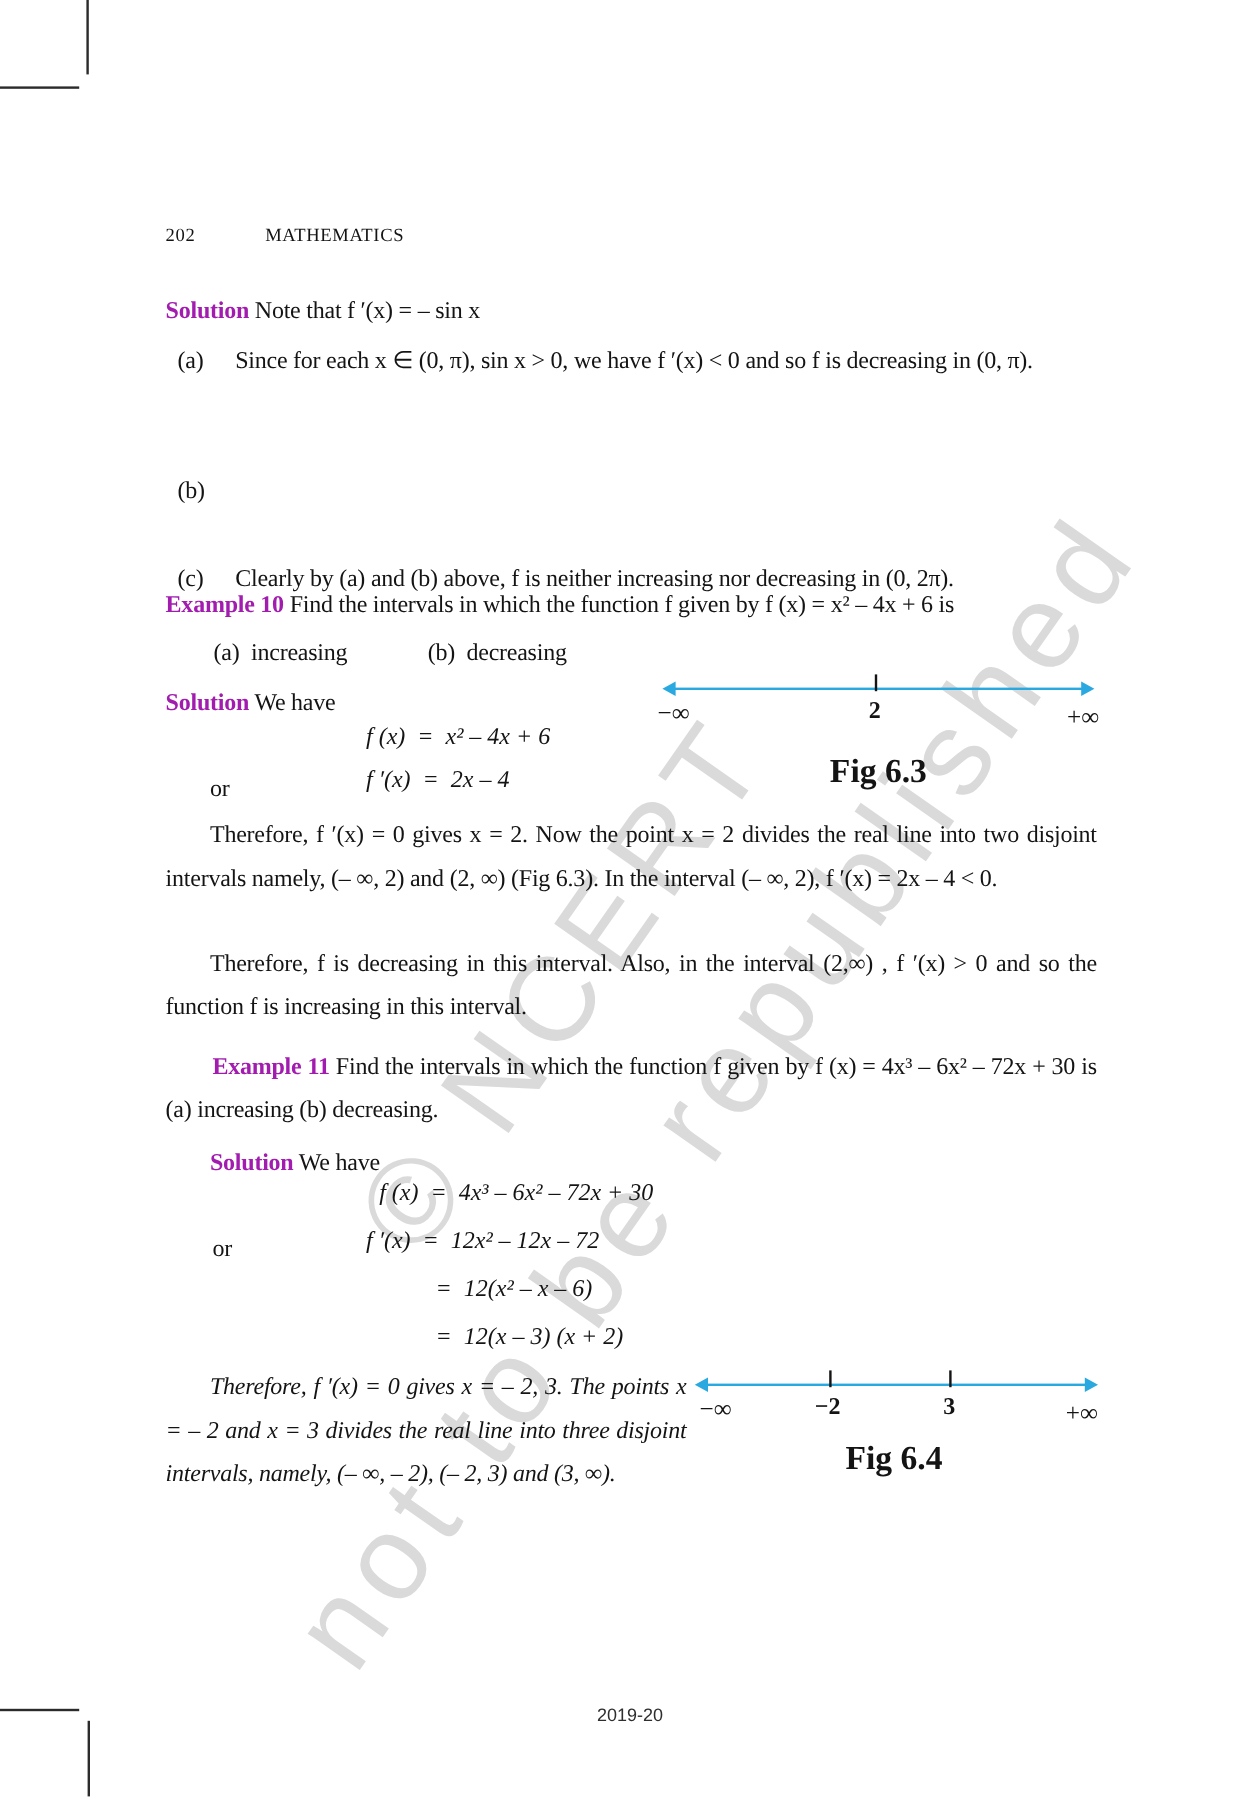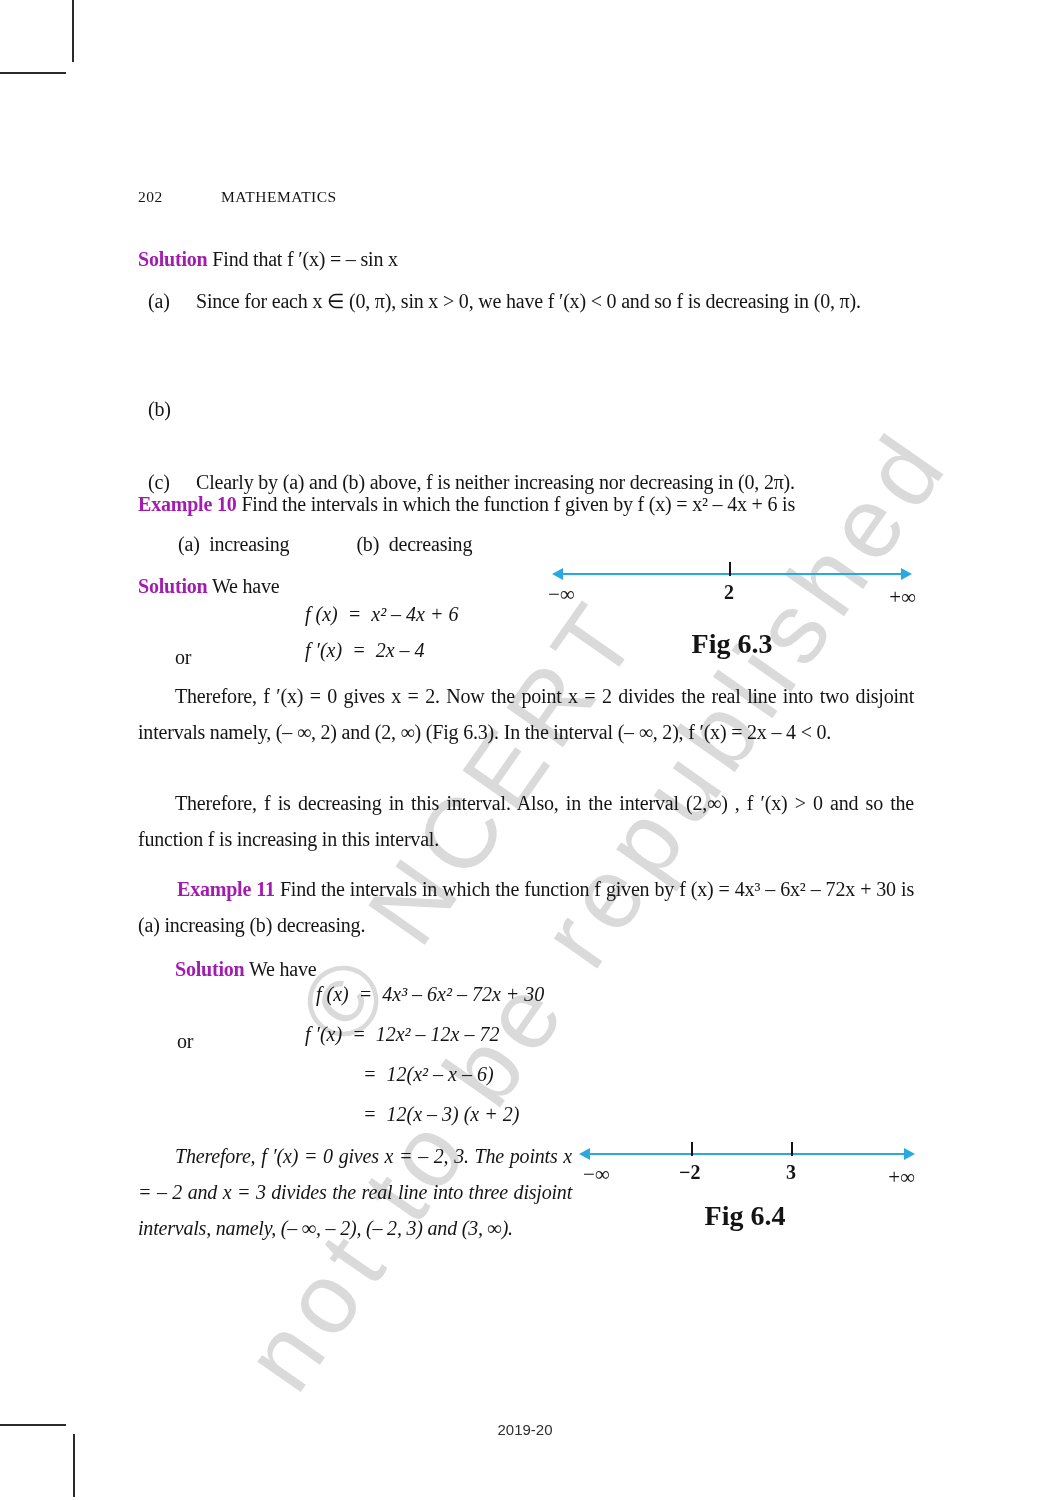--- a/index.html
+++ b/index.html
@@ -84,21 +84,21 @@
 
   <div class="content">
 
     <div class="header-row">
       <span class="pagenum">202</span>
       <span class="booktitle">MATHEMATICS</span>
     </div>
 
     <div class="abs body-text" style="left:0; top:241px; width:776px;">
       <span class="blue">Solution</span>
-      <span>Find that f ′(x) = – sin x</span>
+      <span>Note that f ′(x) = – sin x</span>
     </div>
 
     <div class="abs body-text item just" style="left:0; top:283px; width:776px;">
       <span class="ilabel">(a)</span>
       <span>Since for each x ∈ (0, π), sin x &gt; 0, we have f ′(x) &lt; 0 and so f is decreasing in (0, π).</span>
     </div>
     <div class="abs body-text item just" style="left:0; top:355px; width:776px;">
       <span class="ilabel">(b)</span>
     </div>
     <div class="abs body-text item" style="left:0; top:428px; width:786px;">

